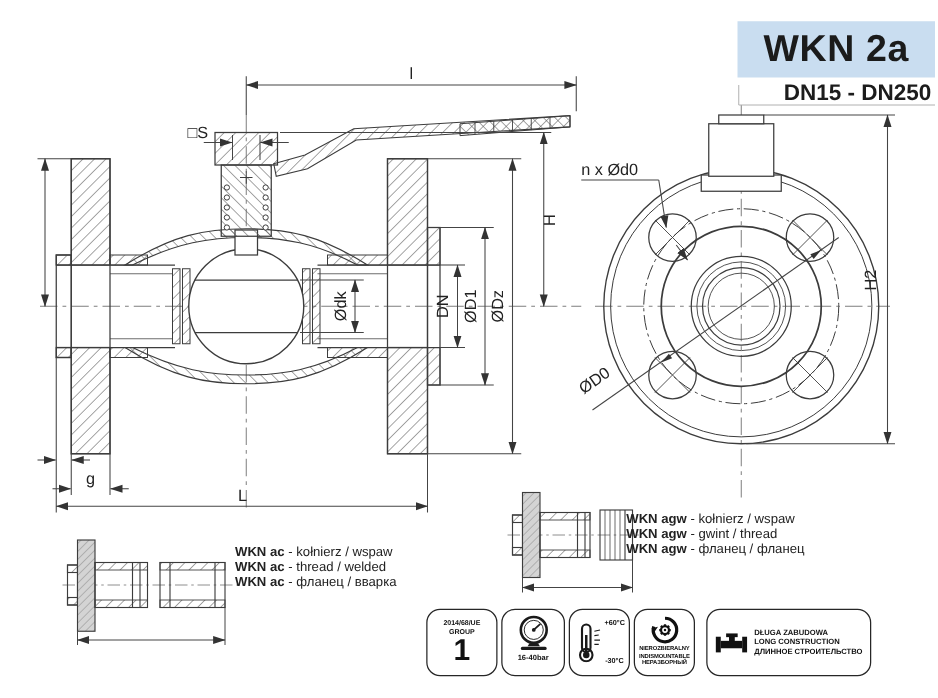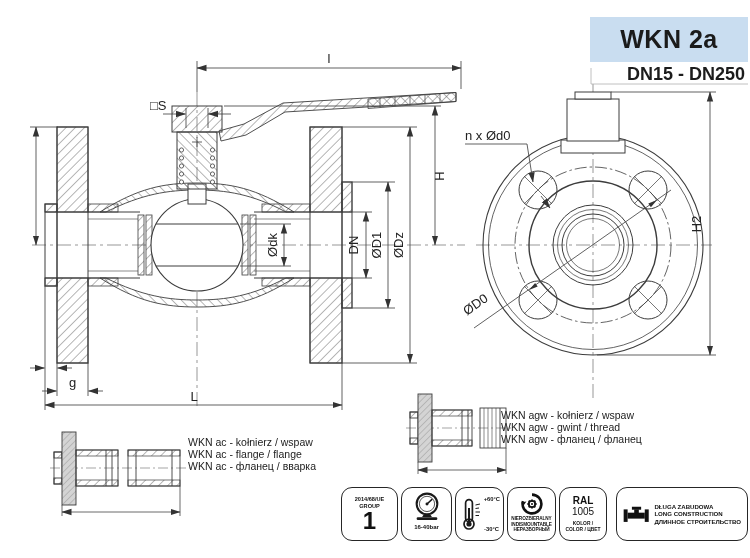--- a/index.html
+++ b/index.html
@@ -4,25 +4,25 @@
 <style>
   html,body{margin:0;padding:0;}
   body{
     width:750px;height:558px;position:relative;background:#fff;overflow:hidden;
     font-family:"Liberation Sans",sans-serif;color:#1c1c1c;
   }
   .abs{position:absolute;}
   
   #title-block{left:590px;top:17px;width:158px;height:45px;background:#c9ddf0;
     display:flex;align-items:center;justify-content:center;}
-  #model-title{font-size:25px;font-weight:bold;color:#1b1b1b;letter-spacing:.5px;}
+  #model-title{font-size:30px;font-weight:bold;color:#1b1b1b;letter-spacing:.5px;}
   #size-range{left:590px;top:64px;width:155px;text-align:right;font-size:18px;font-weight:bold;}
   
   .variant-text{font-size:10.5px;line-height:12px;color:#222;white-space:nowrap;}
-  .variant-text b{font-weight:normal;}
+  .variant-text b{font-weight:bold;}
   #variant-ac-text{left:188px;top:436px;}
   #variant-agw-text{left:501px;top:409px;}
   
   #badge-row{left:341px;top:487px;height:54px;display:flex;gap:3px;align-items:stretch;}
   .badge{border:1.8px solid #262626;border-radius:11px;background:#fff;box-sizing:border-box;
     display:flex;flex-direction:column;align-items:center;justify-content:center;
     text-align:center;color:#111;overflow:hidden;}
   .b-dir{width:57px;}
   .b-dir .tiny{font-size:5.6px;font-weight:bold;line-height:6.4px;}
   .b-dir .big{font-size:24px;font-weight:bold;line-height:23px;}
@@ -306,21 +306,21 @@
   <line x1="591" y1="84" x2="748" y2="84" stroke="#b0b0b0" stroke-width="0.8"></line>
 </svg>
 
 <div class="abs" id="title-block">
   <span id="model-title">WKN 2a</span>
 </div>
 <div class="abs" id="size-range">DN15 - DN250</div>
 
 <div class="abs variant-text" id="variant-ac-text">
   <div><b>WKN ac</b><span> - kołnierz / wspaw</span></div>
-  <div><b>WKN ac</b><span> - flange / flange</span></div>
+  <div><b>WKN ac</b><span> - thread / welded</span></div>
   <div><b>WKN ac</b><span> - фланец / вварка</span></div>
 </div>
 <div class="abs variant-text" id="variant-agw-text">
   <div><b>WKN agw</b><span> - kołnierz / wspaw</span></div>
   <div><b>WKN agw</b><span> - gwint / thread</span></div>
   <div><b>WKN agw</b><span> - фланец / фланец</span></div>
 </div>
 
 <div class="abs" id="badge-row">
 
@@ -372,26 +372,20 @@
         <line x1="8.7" y1="15.3" x2="10.1" y2="13.9"></line>
           <line x1="13.9" y1="10.1" x2="15.3" y2="8.7"></line>
       </g>
       <circle cx="12" cy="12" r="1" fill="#111"></circle>
     </svg>
     <div class="ln6">NIEROZBIERALNY</div>
     <div class="ln6">INDISMOUNTABLE</div>
     <div class="ln6">НЕРАЗБОРНЫЙ</div>
   </div>
 
-  <div class="badge b-ral">
-    <div class="t1">RAL</div>
-    <div class="t2">1005</div>
-    <div class="t3">KOLOR /</div>
-    <div class="t3">COLOR / ЦВЕТ</div>
-  </div>
 
   <div class="badge b-con">
     <svg width="38" height="30" viewBox="0 0 40 30">
       <rect x="1" y="8" width="6" height="19" fill="#111"></rect>
       <rect x="33" y="8" width="6" height="19" fill="#111"></rect>
       <rect x="7" y="13" width="26" height="9" fill="#111"></rect>
       <rect x="17" y="8" width="7" height="6" fill="#111"></rect>
       <rect x="13.5" y="4" width="14" height="4.5" fill="#111"></rect>
     </svg>
     <div class="txt">

